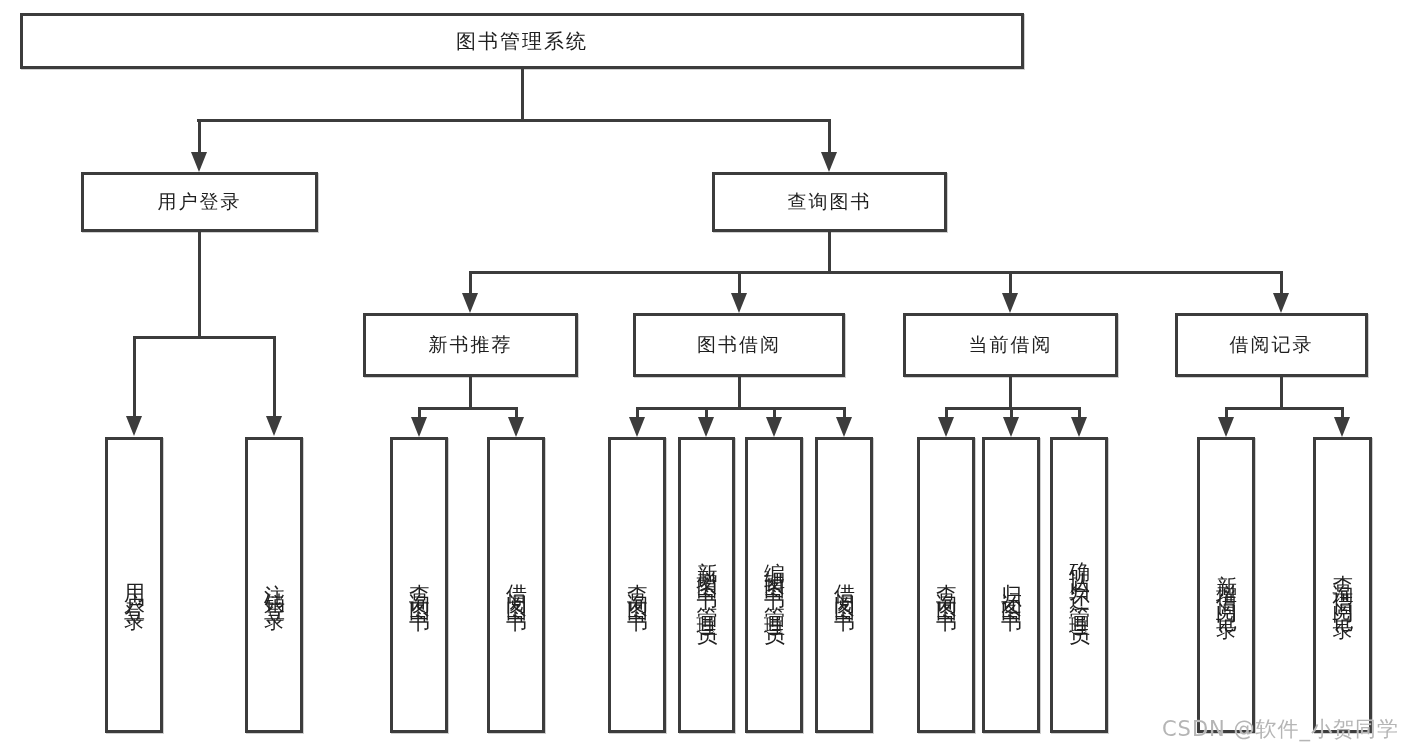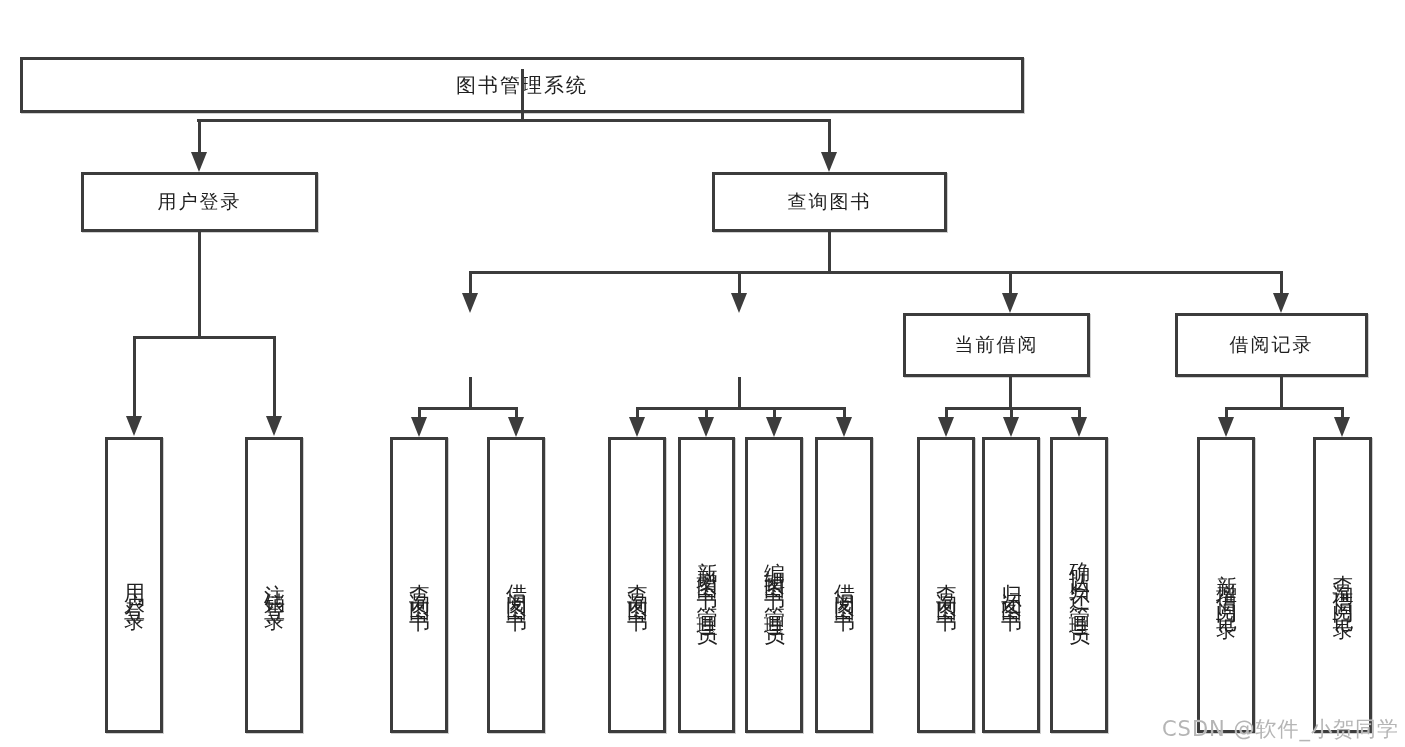--- a/index.html
+++ b/index.html
@@ -7,21 +7,21 @@
     position:relative;width:1405px;height:747px;background:#ffffff;overflow:hidden;
     font-family:"DejaVu Sans","Liberation Sans",sans-serif;
   }
   .node{
     position:absolute;box-sizing:border-box;background:#ffffff;
     border:3px solid #3c3c3c;color:#1f1f1f;
     display:flex;align-items:center;justify-content:center;
     box-shadow:1px 1px 0 rgba(120,120,120,.35);
   }
   .hnode{font-size:19px;letter-spacing:2px;white-space:nowrap;}
-  .rootnode{font-size:20px;margin-top:44px;}
+  .rootnode{font-size:20px;}
   .vnode{top:437px;height:296px;width:58px;}
   .vnode .vtext{
     writing-mode:vertical-rl;text-orientation:mixed;
     font-size:21px;letter-spacing:9px;line-height:1;
   }
   .vline{position:absolute;width:3px;background:#3c3c3c;}
   .hline{position:absolute;height:3px;background:#3c3c3c;}
   .arrow{
     position:absolute;width:0;height:0;
     border-left:8px solid transparent;border-right:8px solid transparent;
@@ -42,23 +42,29 @@
   </div>
 
   <div class="node hnode" style="left:81px;top:172px;width:237px;height:60px">
     <span>用户登录</span>
   </div>
 
   <div class="node hnode" style="left:712px;top:172px;width:235px;height:60px">
     <span>查询图书</span>
   </div>
 
+  <div class="node hnode" style="left:363px;top:313px;width:215px;height:64px">
+    <span>新书推荐</span>
+  </div>
 
+  <div class="node hnode" style="left:633px;top:313px;width:212px;height:64px">
+    <span>图书借阅</span>
+  </div>
 
-  <div class="node hnode" style="left:903px;top:313px;width:187px;height:64px">
+  <div class="node hnode" style="left:903px;top:313px;width:215px;height:64px">
     <span>当前借阅</span>
   </div>
 
   <div class="node hnode" style="left:1175px;top:313px;width:193px;height:64px">
     <span>借阅记录</span>
   </div>
 
   <div class="node vnode" style="left:105px">
     <span class="vtext">用户登录</span>
   </div>

